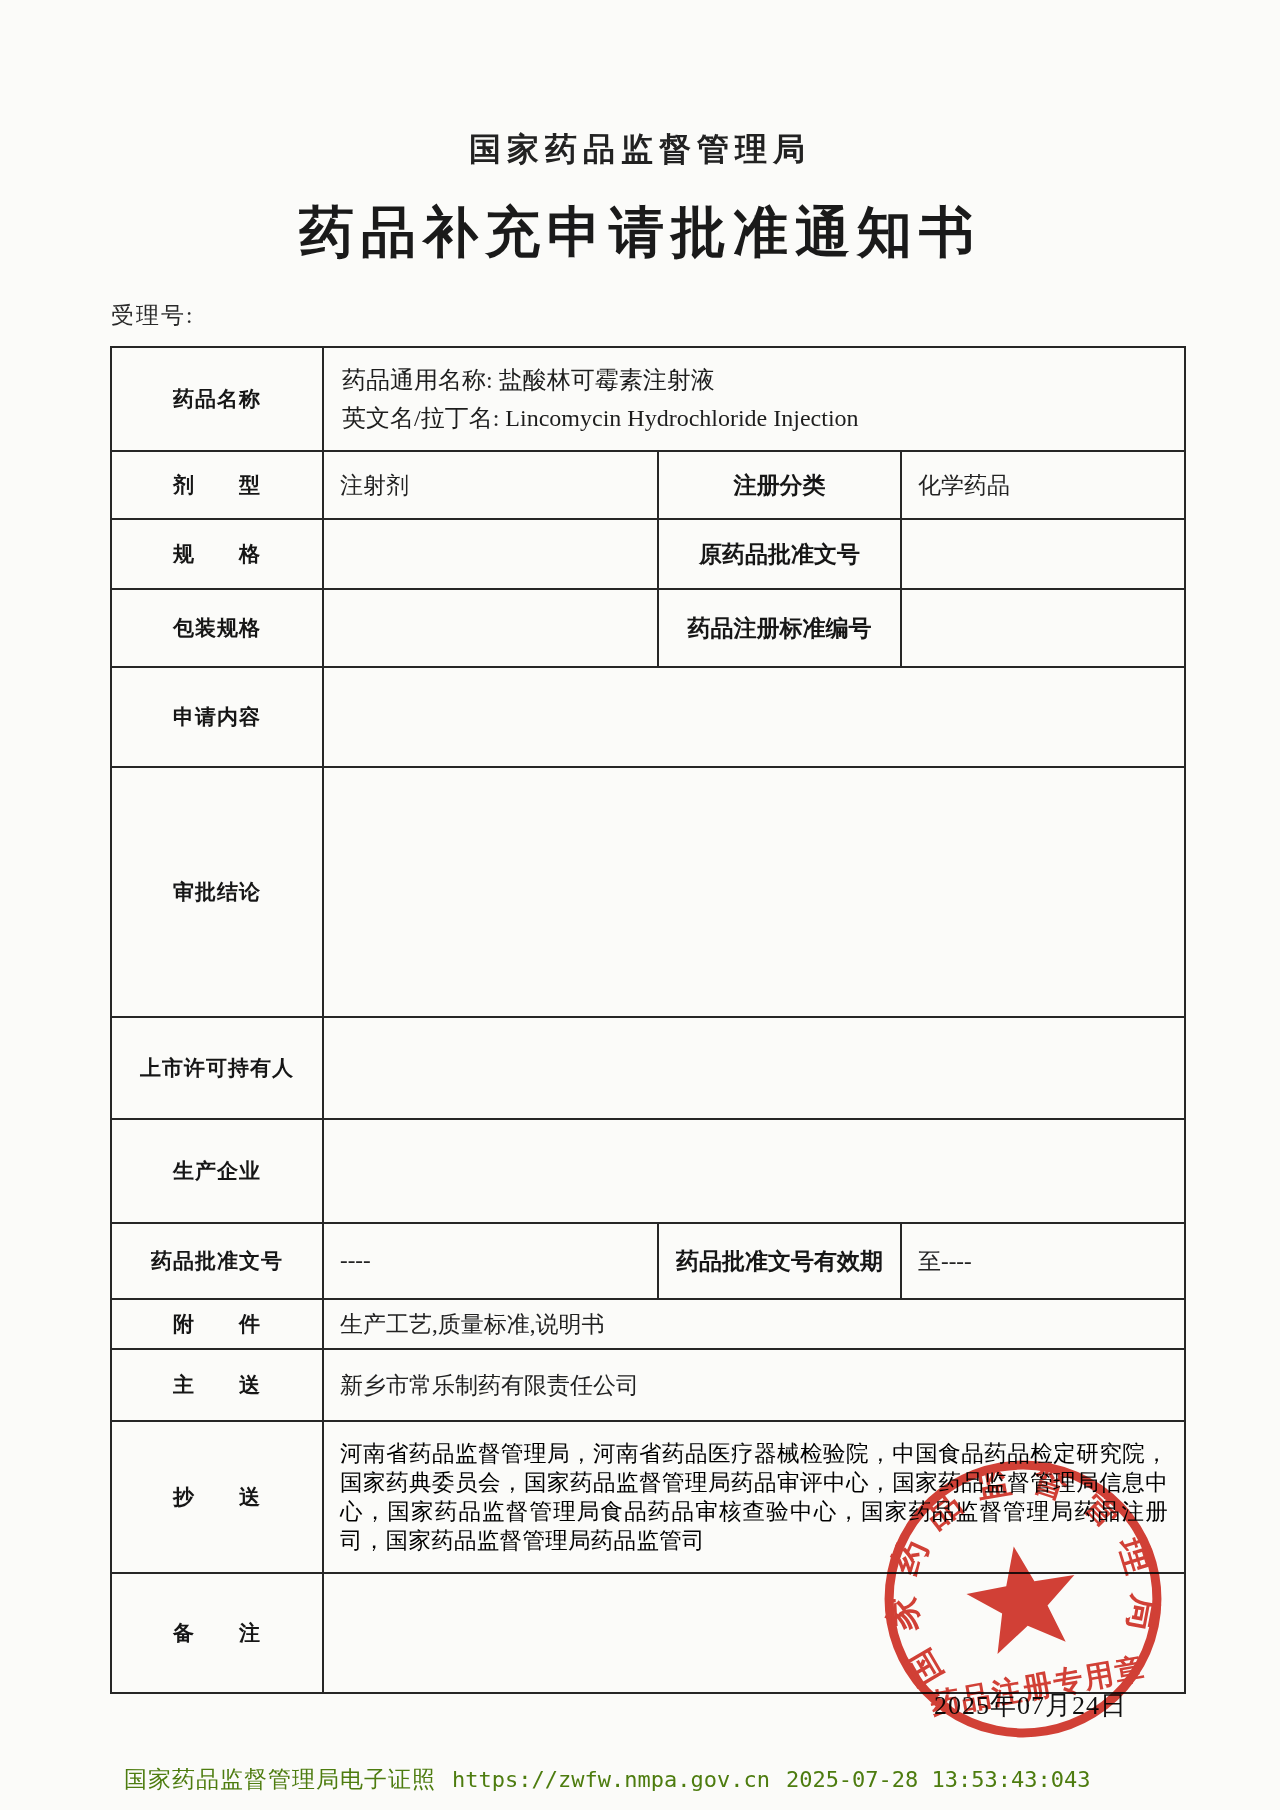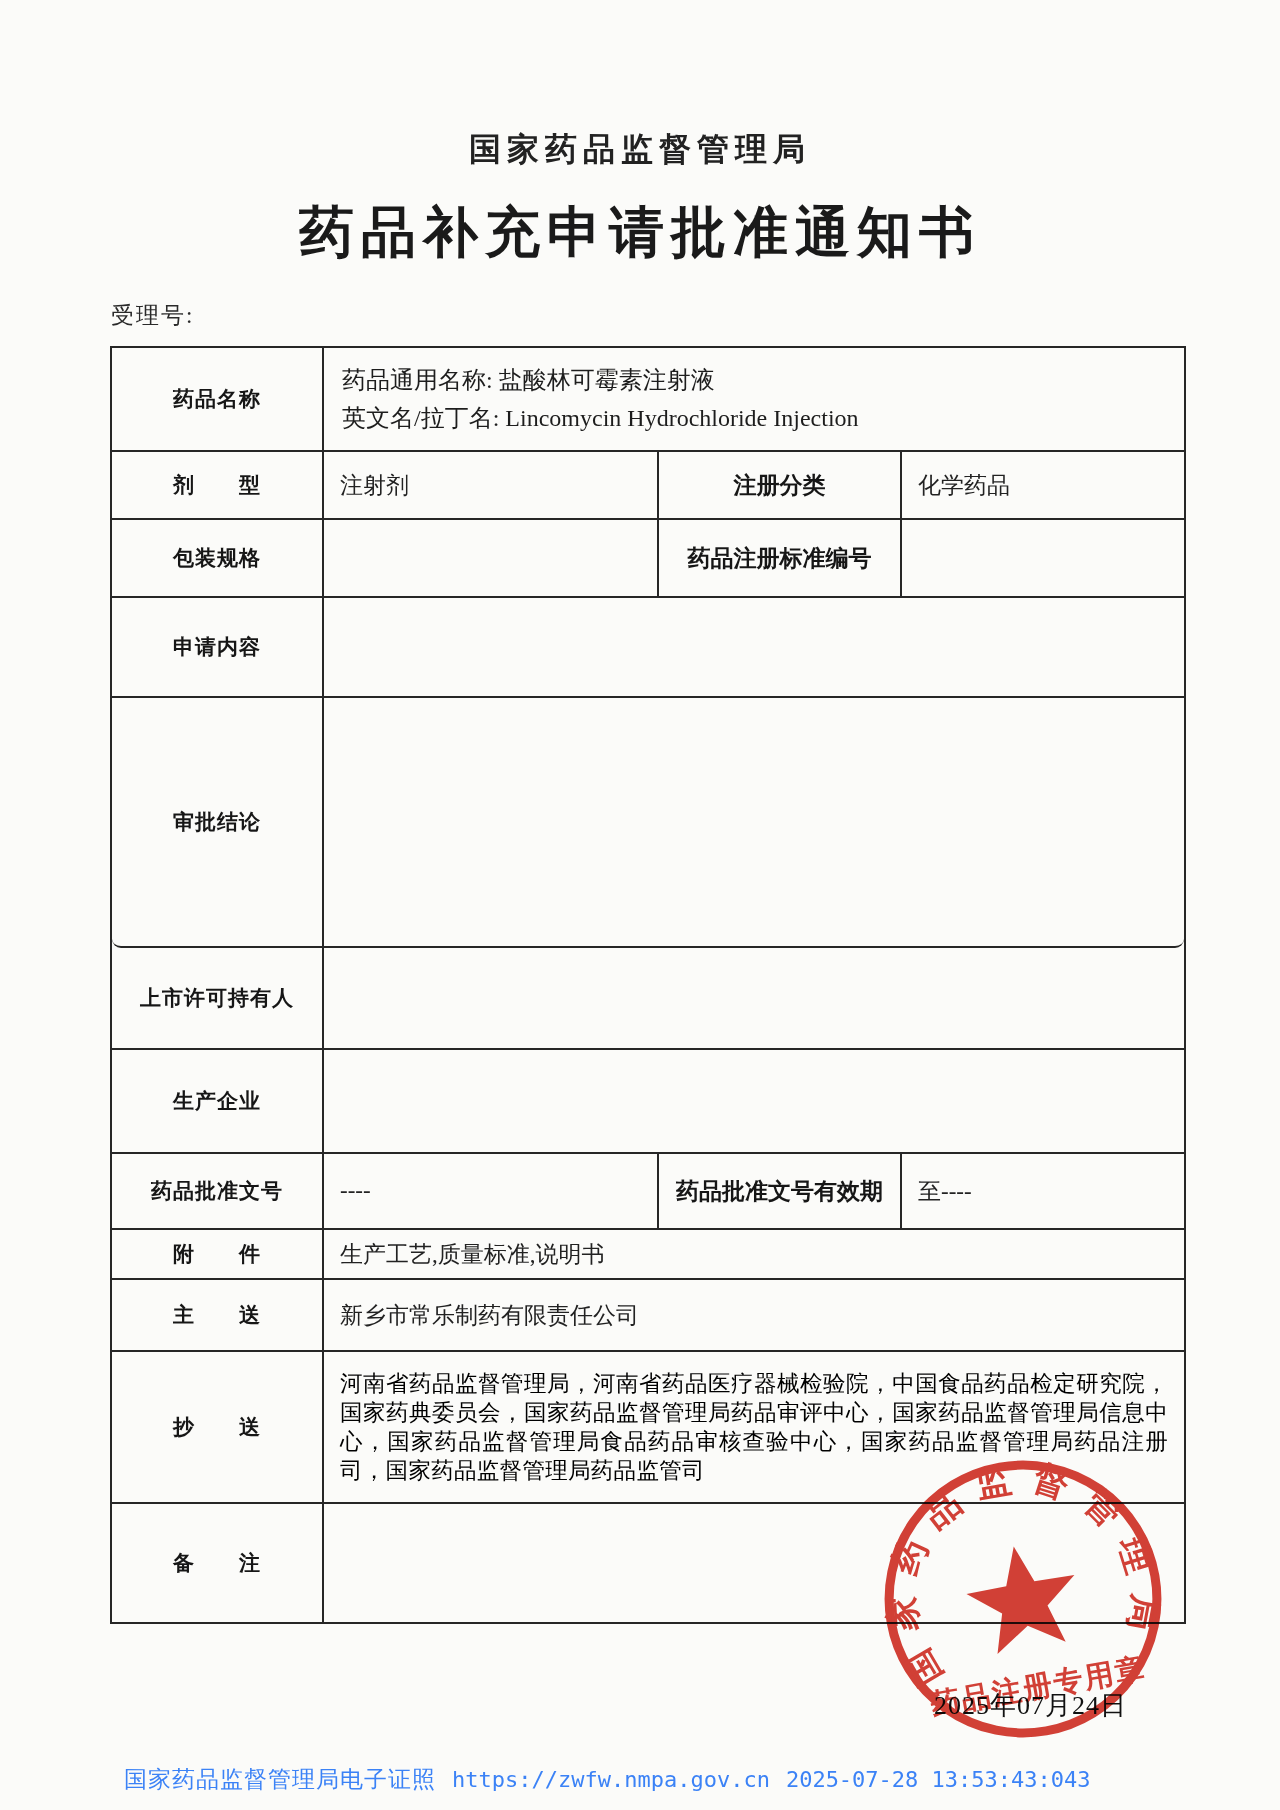--- a/index.html
+++ b/index.html
@@ -47,21 +47,21 @@
     justify-content:center;font-weight:bold;font-size:23px;
     color:#161616;border-left:2px solid #262626;border-right:2px solid #262626;
     text-align:center;padding:0 4px;
   }
   .val{padding:0 16px;font-size:23px;color:#222;}
   .r1{height:104px;}
   .r2{height:68px;}
   .r3{height:70px;}
   .r4{height:78px;}
   .r5{height:100px;}
-  .r6{height:250px;border-radius:9px;}
+  .r6{height:250px;}
   .r7{height:102px;}
   .r8{height:104px;}
   .r9{height:76px;}
   .r10{height:50px;}
   .r11{height:72px;}
   .r12{height:152px;}
   .r13{height:118px;}
   .twoline{flex-direction:column;align-items:flex-start;justify-content:center;gap:9px;padding:6px 18px;border-radius:16px;}
   .twoline div{font-size:24px;line-height:1.2;}
   .cc-val{font-size:22.5px;line-height:1.3;padding:10px 16px;letter-spacing:0.3px;text-align:justify;color:#000000;}
@@ -73,21 +73,21 @@
   }
   .seal{
     position:absolute;left:872px;top:1448px;width:302px;height:302px;
     z-index:6;opacity:0.88;mix-blend-mode:multiply;
   }
   .seal text{font-family:"Liberation Serif","DejaVu Serif",serif;font-weight:bold;}
 
   .footer{
     position:absolute;left:124px;top:1764px;width:1050px;
     display:flex;gap:16px;align-items:baseline;
-    color:#3b82f6;font-size:23px;letter-spacing:1px;
+    color:#4d7c0f;font-size:23px;letter-spacing:1px;
   }
   .footer .mono{font-family:"DejaVu Sans Mono","Liberation Mono",monospace;font-size:22px;letter-spacing:0;}
 </style>
 </head>
 <body>
 
 <div class="page">
 
   <div class="agency">国家药品监督管理局</div>
   <div class="doc-title">药品补充申请批准通知书</div>
@@ -103,20 +103,26 @@
       </div>
     </div>
 
     <div class="row four r2">
       <div class="cell lab">剂　　型</div>
       <div class="cell val">注射剂</div>
       <div class="cell lab2">注册分类</div>
       <div class="cell val">化学药品</div>
     </div>
 
+    <div class="row four r3">
+      <div class="cell lab">规　　格</div>
+      <div class="cell val"></div>
+      <div class="cell lab2">原药品批准文号</div>
+      <div class="cell val"></div>
+    </div>
 
     <div class="row four r4">
       <div class="cell lab">包装规格</div>
       <div class="cell val"></div>
       <div class="cell lab2">药品注册标准编号</div>
       <div class="cell val"></div>
     </div>
 
     <div class="row r5">
       <div class="cell lab">申请内容</div>

